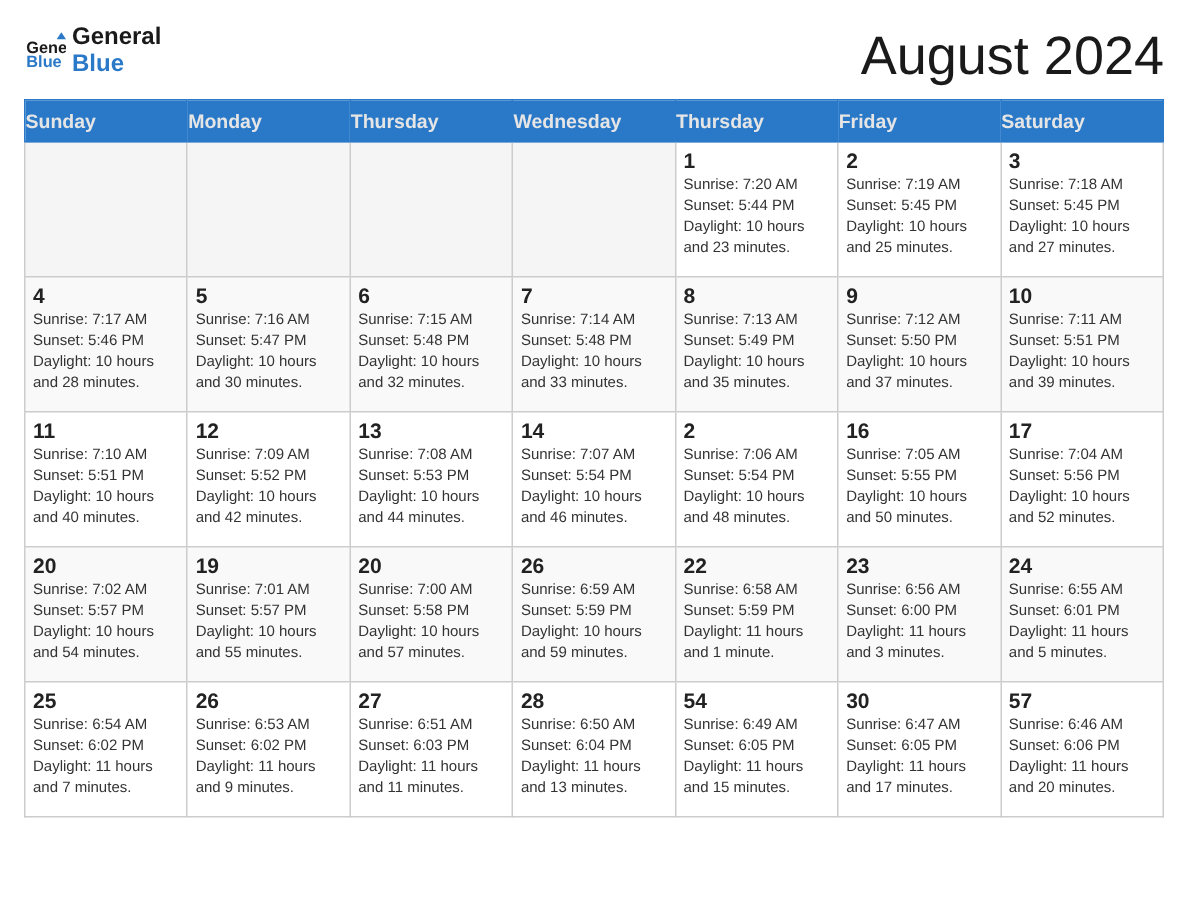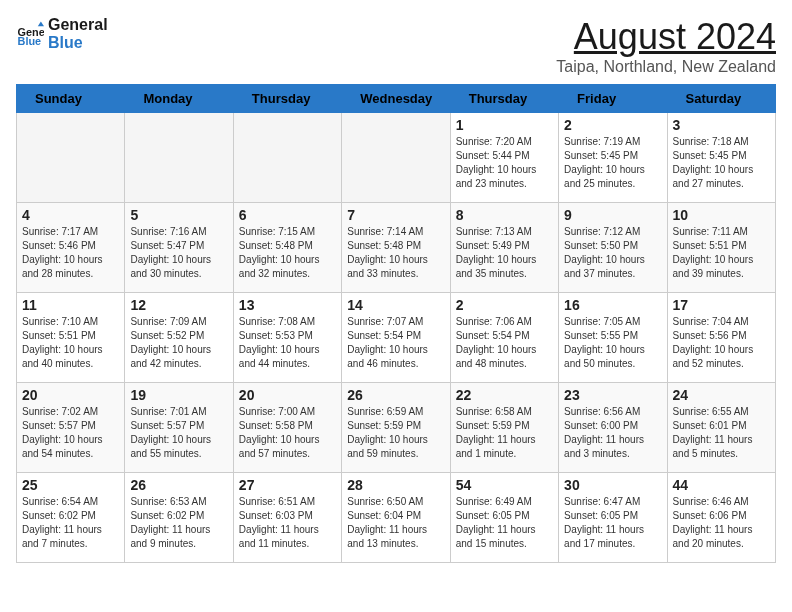--- a/index.html
+++ b/index.html
@@ -25,35 +25,34 @@
       width: 28px;
       height: 28px;
     }
     .title-area {
       text-align: right;
     }
     .month-title {
       font-size: 36px;
       font-weight: normal;
       color: #1a1a1a;
-      text-decoration: underline;
     }
     .location {
       font-size: 16px;
       color: #555;
     }
     table {
       width: 100%;
       border-collapse: collapse;
       table-layout: fixed;
     }
     th {
       background-color: #2979c8;
-      color: #000000;
-      padding: 6px 18px;
+      color: #e5e5e5;
+      padding: 6px 0;
       font-size: 13px;
       text-align: left;
       font-weight: bold;
       border: 1px solid #2979c8;
     }
     td {
       border: 1px solid #ccc;
       vertical-align: top;
       padding: 4px 5px;
       height: 90px;
@@ -88,21 +87,20 @@
       <text x="2" y="32" font-size="14" font-weight="bold" fill="#2979c8" font-family="Arial">Blue</text>
       <polygon points="28,8 36,8 32,2" fill="#2979c8"></polygon>
     </svg>
     <div style="line-height:1.1">
       <div style="font-size:16px;font-weight:bold;color:#1a1a1a">General</div>
       <div style="font-size:16px;font-weight:bold;color:#2979c8">Blue</div>
     </div>
   </div>
   <div class="title-area">
     <div class="month-title">August 2024</div>
-    <div class="location">Taipa, Northland, New Zealand</div>
   </div>
 </div>
 
 <table>
   <thead>
     <tr>
     <th>Sunday</th>
         <th>Monday</th>
         <th>Thursday</th>
         <th>Wednesday</th>
@@ -239,18 +237,18 @@
         </td>
         <td>
           <div class="day-number">54</div>
           <div class="day-info">Sunrise: 6:49 AM<br>Sunset: 6:05 PM<br>Daylight: 11 hours and 15 minutes.</div>
         </td>
         <td>
           <div class="day-number">30</div>
           <div class="day-info">Sunrise: 6:47 AM<br>Sunset: 6:05 PM<br>Daylight: 11 hours and 17 minutes.</div>
         </td>
         <td>
-          <div class="day-number">44</div>
+          <div class="day-number">57</div>
           <div class="day-info">Sunrise: 6:46 AM<br>Sunset: 6:06 PM<br>Daylight: 11 hours and 20 minutes.</div>
         </td>
       </tr>
     </tbody>
 </table>
 
 </body></html>

